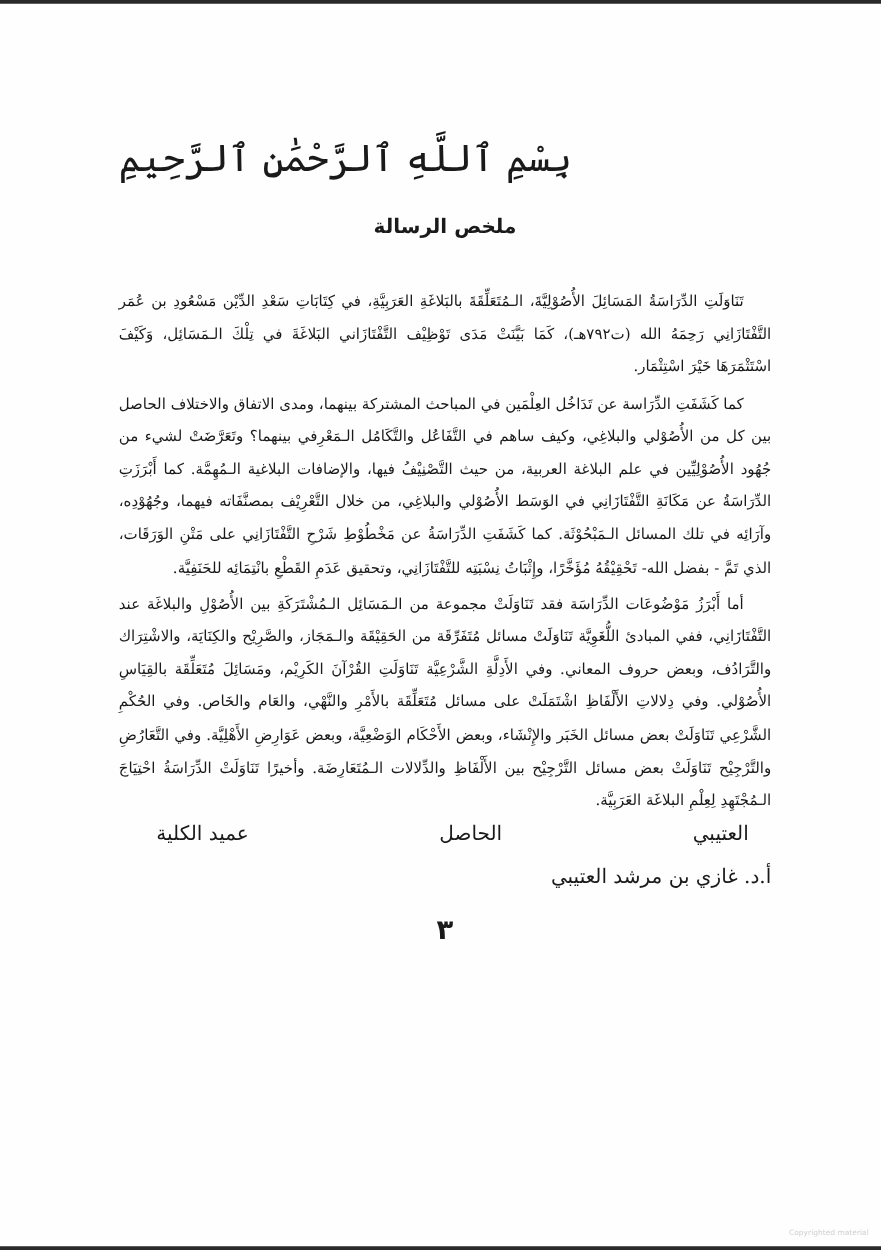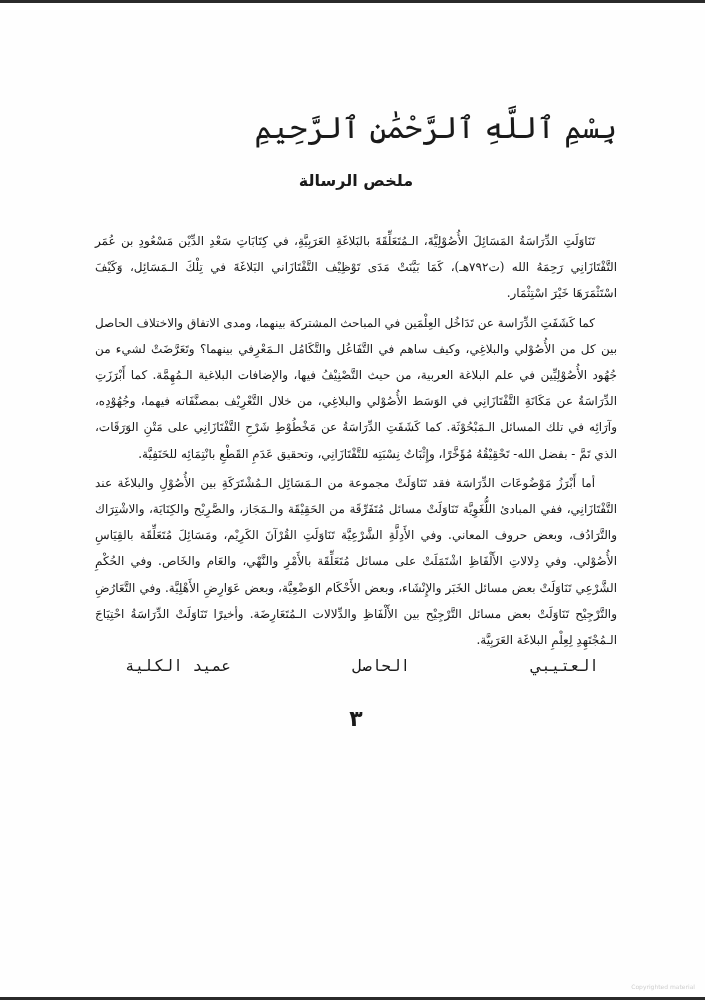--- a/index.html
+++ b/index.html
@@ -4,33 +4,33 @@
 <style>
   html, body { margin: 0; padding: 0; }
   body {
     width: 705px; height: 1000px; background: #fefefe; position: relative; overflow: hidden;
     font-family: "DejaVu Serif", serif; color: #1a1a1a;
   }
   .edge-top { position: absolute; top: 0; left: 0; width: 705px; height: 3px; background: #2a2a2a; }
   .edge-bottom { position: absolute; bottom: 0; left: 0; width: 705px; height: 3px; background: #2a2a2a; }
   .page { position: absolute; left: 95px; top: 108px; width: 522px; direction: rtl; }
   .basmala {
-    text-align: right; font-size: 30px; line-height: 40px; height: 44px;
+    text-align: left; font-size: 30px; line-height: 40px; height: 44px;
     font-family: "DejaVu Serif", serif; letter-spacing: 1px; margin-bottom: 12px;
   }
   .title {
     text-align: center; font-size: 16px; font-weight: bold; line-height: 34px;
     font-family: "DejaVu Sans", sans-serif; margin-bottom: 30px;
   }
   .para {
     font-size: 12px; line-height: 26.2px; text-align: justify; text-align-last: right;
     text-indent: 22px; margin: 0 0 3px 0;
   }
   .sig-row { display: flex; flex-direction: row; justify-content: space-between; font-size: 16px; line-height: 26px; margin-top: 0; }
-  .sig-col { text-align: center; font-family: Liberation Mono, monospace; }
+  .sig-col { text-align: center; }
   .sig-titles { display: flex; justify-content: space-between; padding: 0 18px 0 30px; margin-top: -2px; }
   .sig-names { display: flex; justify-content: space-between; margin-top: 8px; }
   .page-num { text-align: center; font-size: 22px; font-weight: bold; margin-top: 18px; font-family: "DejaVu Sans", sans-serif; }
   .watermark { position: absolute; right: 10px; bottom: 10px; font-size: 6px; color: #cfcfcf; font-family: "DejaVu Sans", sans-serif; direction: ltr; }
 </style>
 </head>
 <body>
 
 <div class="edge-top"></div>
 
@@ -41,19 +41,20 @@
   <p class="para">تَنَاوَلَتِ الدِّرَاسَةُ المَسَائِلَ الأُصُوْلِيَّةَ، الـمُتَعَلِّقَةَ بالبَلاغَةِ العَرَبِيَّةِ، في كِتَابَاتِ سَعْدِ الدِّيْن مَسْعُودِ بن عُمَر التَّفْتَازَانِي رَحِمَهُ الله (ت٧٩٢هـ)، كَمَا بَيَّنَتْ مَدَى تَوْظِيْف التَّفْتَازَاني البَلاغَةَ في تِلْكَ الـمَسَائِل، وَكَيْفَ اسْتَثْمَرَهَا خَيْرَ اسْتِثْمَار.</p>
   <p class="para">كما كَشَفَتِ الدِّرَاسة عن تَدَاخُل العِلْمَين في المباحث المشتركة بينهما، ومدى الاتفاق والاختلاف الحاصل بين كل من الأُصُوْلي والبلاغِي، وكيف ساهم في التَّفَاعُل والتَّكَامُل الـمَعْرِفي بينهما؟ وتَعَرَّضَتْ لشيء من جُهُود الأُصُوْلِيِّين في علم البلاغة العربية، من حيث التَّصْنِيْفُ فيها، والإضافات البلاغية الـمُهِمَّة. كما أَبْرَزَتِ الدِّرَاسَةُ عن مَكَانَةِ التَّفْتَازَانِي في الوَسَط الأُصُوْلي والبلاغِي، من خلال التَّعْرِيْف بمصنَّفَاته فيهما، وجُهُوْدِه، وآرَائِه في تلك المسائل الـمَبْحُوْثَة. كما كَشَفَتِ الدِّرَاسَةُ عن مَخْطُوْطِ شَرْحِ التَّفْتَازَانِي على مَتْنِ الوَرَقَات، الذي تَمَّ - بفضل الله- تَحْقِيْقُهُ مُؤَخَّرًا، وإِثْبَاتُ نِسْبَتِه للتَّفْتَازَانِي، وتحقيق عَدَمِ القَطْعِ بانْتِمَائِه للحَنَفِيَّة.</p>
   <p class="para">أما أَبْرَزُ مَوْضُوعَات الدِّرَاسَة فقد تَنَاوَلَتْ مجموعة من الـمَسَائِل الـمُشْتَرَكَةِ بين الأُصُوْلِ والبلاغَة عند التَّفْتَازَانِي، ففي المبادئ اللُّغَوِيَّة تَنَاوَلَتْ مسائل مُتَفَرِّقَة من الحَقِيْقَة والـمَجَاز، والصَّرِيْح والكِنَايَة، والاشْتِرَاك والتَّرَادُف، وبعض حروف المعاني. وفي الأَدِلَّةِ الشَّرْعِيَّة تَنَاوَلَتِ القُرْآنَ الكَرِيْم، ومَسَائِلَ مُتَعَلِّقَة بالقِيَاسِ الأُصُوْلي. وفي دِلالاتِ الأَلْفَاظِ اشْتَمَلَتْ على مسائل مُتَعَلِّقَة بالأَمْرِ والنَّهْي، والعَام والخَاص. وفي الحُكْمِ الشَّرْعِي تَنَاوَلَتْ بعض مسائل الخَبَر والإِنْشَاء، وبعض الأَحْكَام الوَضْعِيَّة، وبعض عَوَارِضِ الأَهْلِيَّة. وفي التَّعَارُضِ والتَّرْجِيْح تَنَاوَلَتْ بعض مسائل التَّرْجِيْح بين الأَلْفَاظِ والدِّلالات الـمُتَعَارِضَة. وأخيرًا تَنَاوَلَتْ الدِّرَاسَةُ احْتِيَاجَ الـمُجْتَهِدِ لِعِلْمِ البلاغَة العَرَبِيَّة.</p>
 
   <div class="sig-titles sig-row">
     <span class="sig-col">العتيبي</span>
     <span class="sig-col">الحاصل</span>
     <span class="sig-col">عميد الكلية</span>
   </div>
   <div class="sig-names sig-row">
+    <span class="sig-col">أ.د. غازي بن مرشد العتيبي</span>
   </div>
 
   <div class="page-num">٣</div>
 </div>
 
 <div class="watermark">Copyrighted material</div>
 <div class="edge-bottom"></div>
 
 </body></html>

